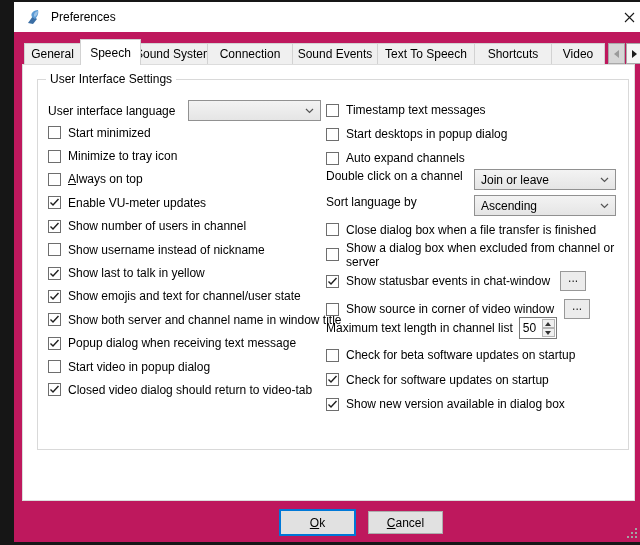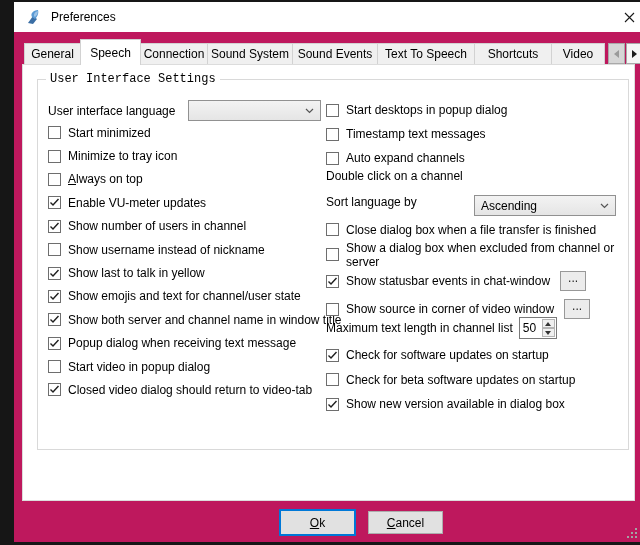--- a/index.html
+++ b/index.html
@@ -28,21 +28,21 @@
   .ts-left { background:#d6d6d6; }
   .ts-right { background:#f5f5f5; margin-left:1px; }
   .tri-l { width:0; height:0; border-top:4px solid transparent; border-bottom:4px solid transparent; border-right:5px solid #9a9a9a; }
   .tri-r { width:0; height:0; border-top:4px solid transparent; border-bottom:4px solid transparent; border-left:5px solid #1b1b1b; }
 
   
   .page { position:absolute; left:8px; top:62px; width:613px; height:437px; background:#fff; border:1px solid #dcdcdc; z-index:1; }
 
   
   .groupbox { position:absolute; left:14px; top:14px; width:592px; height:371px; border:1px solid #d9d9d9; }
-  .groupbox-title { position:absolute; left:8px; top:-8px; background:#fff; padding:0 4px;font-family:Liberation Mono, monospace; }
+  .groupbox-title { position:absolute; left:8px; top:-8px; background:#fff; padding:0 4px; }
 
   
   .combo { height:21px; background:linear-gradient(#f3f3f3,#e5e5e5); border:1px solid #919191; display:flex; align-items:center; padding:0 22px 0 6px; position:relative; }
   .combo .chev { position:absolute; right:6px; top:7px; }
   .check-row { display:flex; align-items:center; }
   .cb-box { width:13px; height:13px; border:1px solid #6e6e6e; background:#fff; margin-right:7px; flex:none; display:flex; align-items:center; justify-content:center; }
   .cb-box[data-checked="false"] svg { visibility:hidden; }
   .mini-btn { margin-left:10px; width:26px; height:20px; background:#ececec; border:1px solid #989898; font-size:12px; line-height:10px; color:#222; padding-bottom:6px; }
   .mini-btn:empty { display:none; }
 
@@ -102,25 +102,25 @@
 
       <div class="tab" data-active="false">
         <span>General</span>
       </div>
 
       <div class="tab" data-active="true">
         <span>Speech</span>
       </div>
 
       <div class="tab" data-active="false">
+        <span>Sound System</span>
+      </div>
+
+      <div class="tab" data-active="false">
         <span>Connection</span>
-      </div>
-
-      <div class="tab" data-active="false">
-        <span>Sound System</span>
       </div>
 
       <div class="tab" data-active="false">
         <span>Sound Events</span>
       </div>
 
       <div class="tab" data-active="false">
         <span>Text To Speech</span>
       </div>
 
@@ -269,44 +269,50 @@
       <div class="right-col">
 
         <div class="rc-top">
 
             <label class="check-row">
               <span class="cb-box" data-checked="false">
                 <svg class="check" width="11" height="11" viewBox="0 0 11 11">
                   <path d="M1.5 5.5 L4 8 L9.5 2" stroke="#1f1f1f" stroke-width="1.4" fill="none"></path>
                 </svg>
               </span>
+              <span>Timestamp text messages</span>
+            </label>
+
+            <label class="check-row">
+              <span class="cb-box" data-checked="false">
+                <svg class="check" width="11" height="11" viewBox="0 0 11 11">
+                  <path d="M1.5 5.5 L4 8 L9.5 2" stroke="#1f1f1f" stroke-width="1.4" fill="none"></path>
+                </svg>
+              </span>
               <span>Start desktops in popup dialog</span>
-            </label>
-
-            <label class="check-row">
-              <span class="cb-box" data-checked="false">
-                <svg class="check" width="11" height="11" viewBox="0 0 11 11">
-                  <path d="M1.5 5.5 L4 8 L9.5 2" stroke="#1f1f1f" stroke-width="1.4" fill="none"></path>
-                </svg>
-              </span>
-              <span>Timestamp text messages</span>
             </label>
 
             <label class="check-row">
               <span class="cb-box" data-checked="false">
                 <svg class="check" width="11" height="11" viewBox="0 0 11 11">
                   <path d="M1.5 5.5 L4 8 L9.5 2" stroke="#1f1f1f" stroke-width="1.4" fill="none"></path>
                 </svg>
               </span>
               <span>Auto expand channels</span>
             </label>
           </div>
 
         <div class="combo-row rc-dbl">
           <span class="lbl">Double click on a channel</span>
+          <div class="combo">
+            <span>Join or leave</span>
+            <svg class="chev" width="9" height="6" viewBox="0 0 9 6">
+                <path d="M1 1 L4.5 4.5 L8 1" stroke="#555" stroke-width="1.2" fill="none"></path>
+              </svg>
+          </div>
         </div>
 
         <div class="combo-row rc-sort">
           <span class="lbl">Sort language by</span>
           <div class="combo">
             <span>Ascending</span>
             <svg class="chev" width="9" height="6" viewBox="0 0 9 6">
                 <path d="M1 1 L4.5 4.5 L8 1" stroke="#555" stroke-width="1.2" fill="none"></path>
               </svg>
           </div>
@@ -366,35 +372,35 @@
               <button>
                   <span class="arr-down"></span>
                 </button>
             </span>
           </div>
         </div>
 
         <div class="rc-bottom">
 
             <label class="check-row">
+              <span class="cb-box" data-checked="false">
+                <svg class="check" width="11" height="11" viewBox="0 0 11 11">
+                  <path d="M1.5 5.5 L4 8 L9.5 2" stroke="#1f1f1f" stroke-width="1.4" fill="none"></path>
+                </svg>
+              </span>
+              <span>Check for beta software updates on startup</span>
+            </label>
+
+            <label class="check-row">
               <span class="cb-box" data-checked="true">
                 <svg class="check" width="11" height="11" viewBox="0 0 11 11">
                   <path d="M1.5 5.5 L4 8 L9.5 2" stroke="#1f1f1f" stroke-width="1.4" fill="none"></path>
                 </svg>
               </span>
               <span>Check for software updates on startup</span>
-            </label>
-
-            <label class="check-row">
-              <span class="cb-box" data-checked="false">
-                <svg class="check" width="11" height="11" viewBox="0 0 11 11">
-                  <path d="M1.5 5.5 L4 8 L9.5 2" stroke="#1f1f1f" stroke-width="1.4" fill="none"></path>
-                </svg>
-              </span>
-              <span>Check for beta software updates on startup</span>
             </label>
 
             <label class="check-row">
               <span class="cb-box" data-checked="true">
                 <svg class="check" width="11" height="11" viewBox="0 0 11 11">
                   <path d="M1.5 5.5 L4 8 L9.5 2" stroke="#1f1f1f" stroke-width="1.4" fill="none"></path>
                 </svg>
               </span>
               <span>Show new version available in dialog box</span>
             </label>

